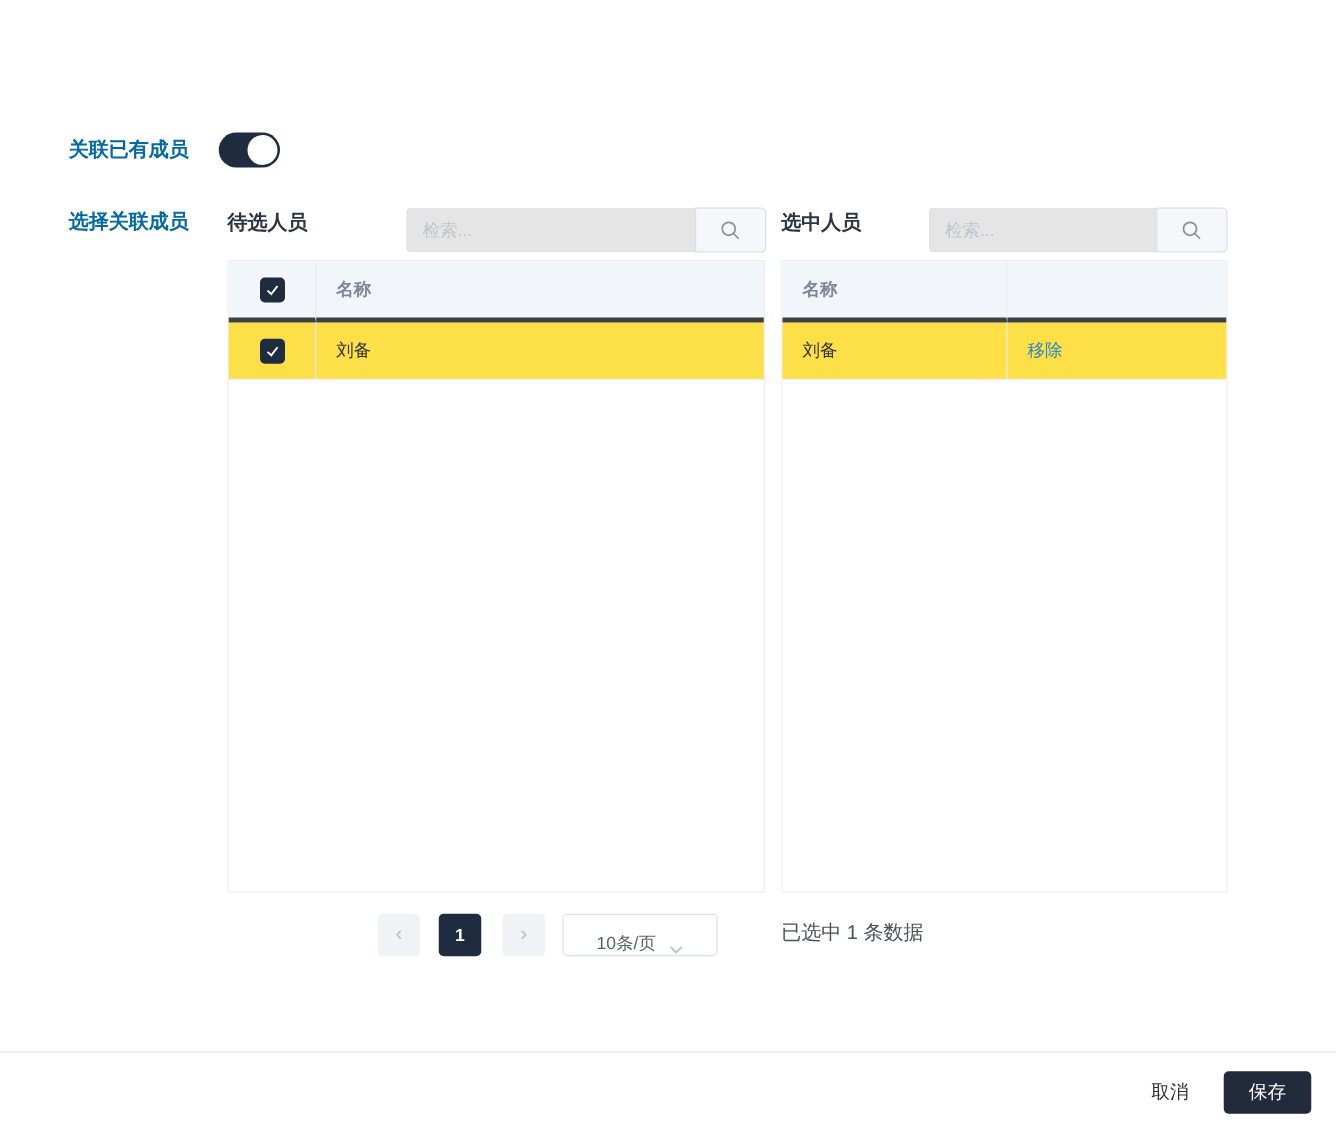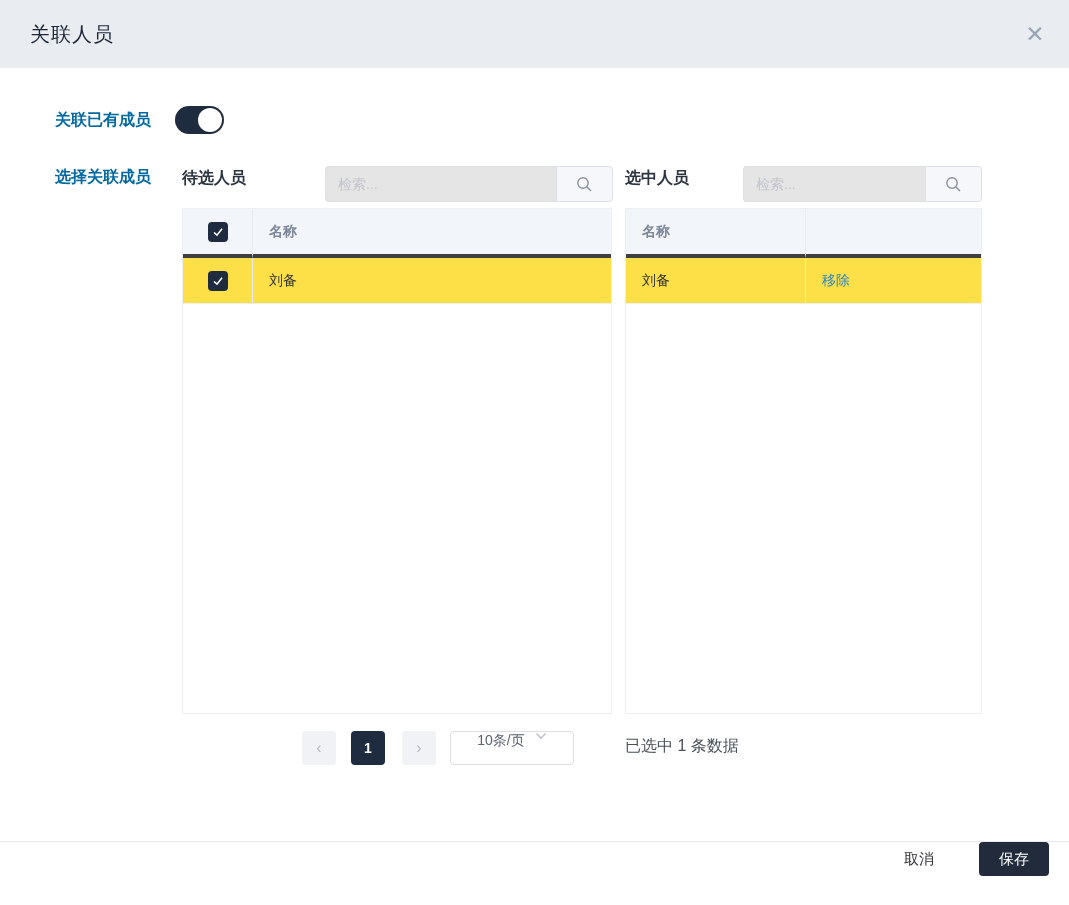--- a/index.html
+++ b/index.html
@@ -91,52 +91,48 @@
   }
   .page-current {
     width:34px; height:34px; border-radius:4px; background:#1f2b3e; color:#fff;
     font-size:14px; font-weight:bold; display:flex; align-items:center; justify-content:center;
     margin:0 17px 0 15px; cursor:default;
   }
   .page-next { margin-right:14px; }
   .page-size-select {
     width:124px; height:34px; border:1px solid #dcdfe6; border-radius:4px;
     background:#fff; color:#5a6270; font-size:14px; cursor:pointer;
-    display:flex; align-items:flex-start; justify-content:center; gap:10px;
+    display:flex; align-items:flex-end; justify-content:center; gap:10px;
   }
 
   .selected-count {
     position:absolute; left:625px; top:736px; font-size:16px; color:#4a5159;
   }
 
   
   .dialog-footer {
     position:absolute; left:0; right:0; top:841px; height:64px;
     border-top:1px solid #e8e8e8; background:#fff;
-    display:flex; align-items:flex-start; justify-content:flex-end;
-    gap:35px; padding-right:20px;
+    display:flex; align-items:center; justify-content:flex-end;
+    gap:18px; padding-right:20px;
   }
   .btn-text {
     background:transparent; border:none; color:#303133; font-size:15px;
     cursor:pointer; padding:8px 10px; font-family:inherit;
   }
   .btn-dark {
     background:#212b3b; color:#ffffff; border:none; border-radius:4px;
     height:34px; padding:0 20px; font-size:15px; cursor:pointer; font-family:inherit;
   }
 </style>
 </head>
 <body>
 
 <div class="modal">
 
-  <div class="dialog-header">
-    <span class="dialog-title">关联人员</span>
-    <button class="close-btn">✕</button>
-  </div>
 
   <span class="field-label toggle-label">关联已有成员</span>
   <div class="toggle">
     <span class="toggle-knob"></span>
   </div>
 
   <span class="field-label select-label">选择关联成员</span>
 
   <span class="panel-title left-title">待选人员</span>
   <div class="search-group left-search">

